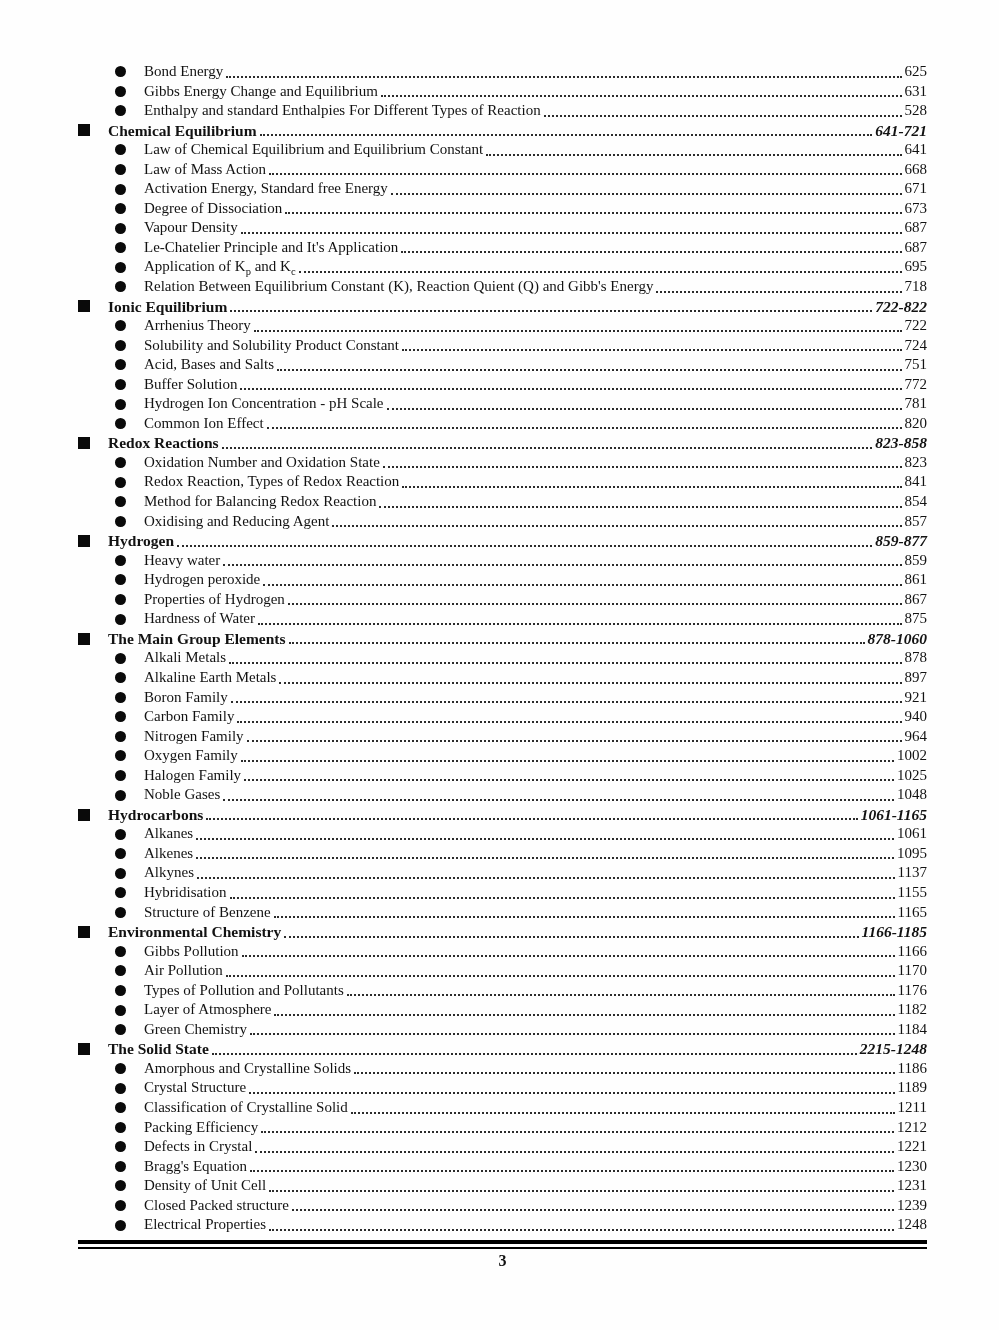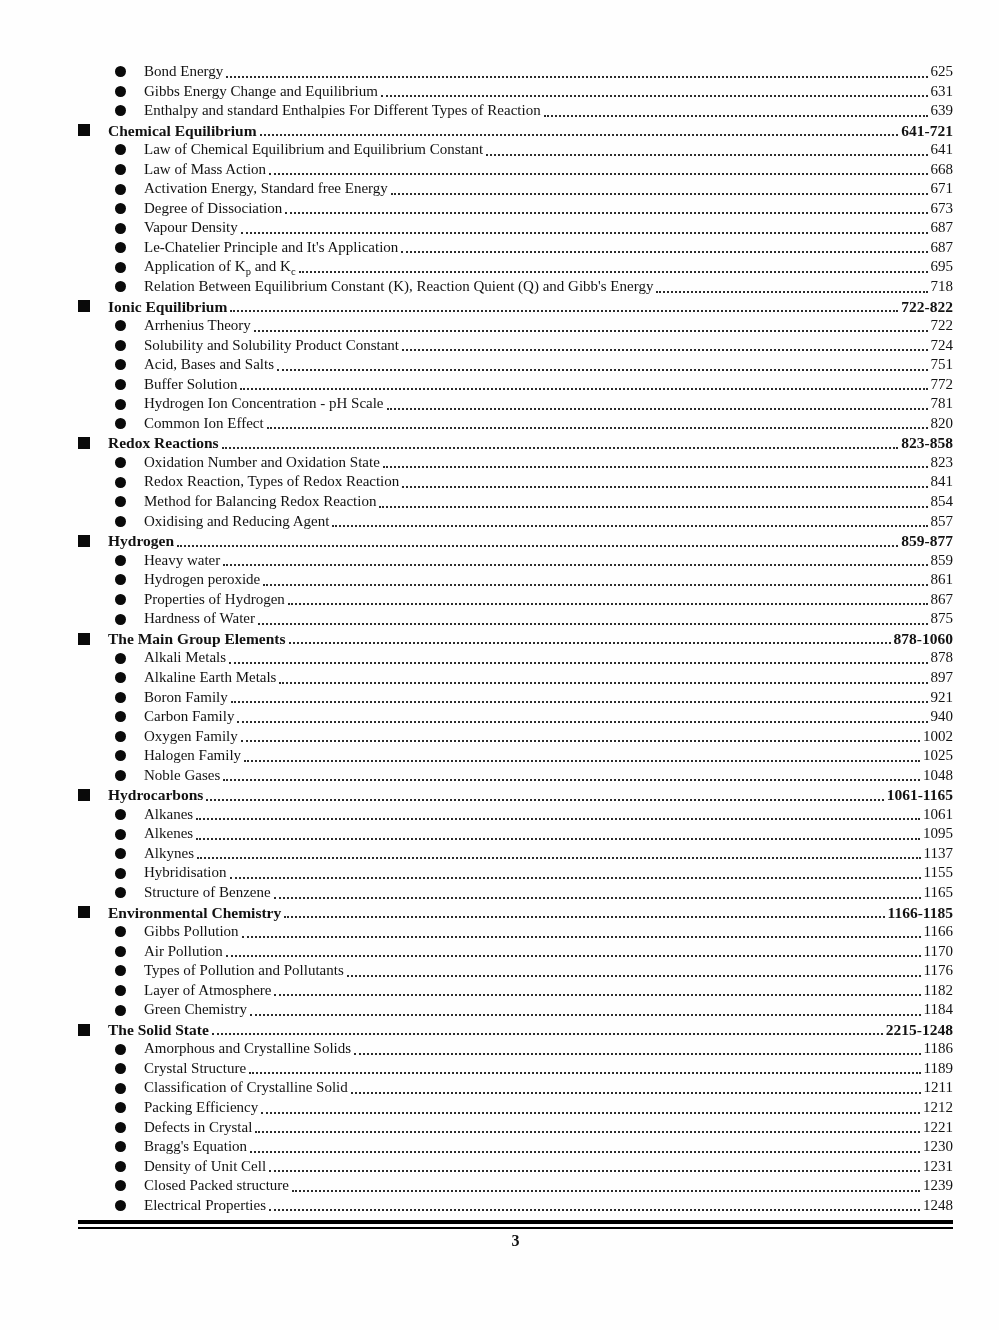--- a/index.html
+++ b/index.html
@@ -11,21 +11,21 @@
     width: 999px;
     height: 1330px;
     overflow: hidden;
     font-family: "Liberation Serif", serif;
     color: #121212;
   }
   .page {
     box-sizing: border-box;
     width: 999px;
     height: 1330px;
-    padding: 62px 46px 0 78px;
+    padding: 62px 72px 0 78px;
     background: #fefefe;
   }
   .toc-list { width: 100%; }
   .row {
     display: flex;
     align-items: baseline;
     height: 19.55px;
     line-height: 19.55px;
     white-space: nowrap;
   }
@@ -61,21 +61,21 @@
     line-height: 0;
   }
   .leader {
     flex: 1 1 auto;
     align-self: flex-end;
     margin: 0 3px 4px 3px;
     border-bottom: 2px dotted #2b2b2b;
     min-width: 12px;
   }
   .pagenum { flex: none; }
-  .row.chapter .pagenum { font-weight: bold; }
+  .row.chapter .pagenum { font-weight: bold; font-style: italic; }
   .footer-rule {
     margin-top: 5px;
     height: 3px;
     border-top: 4px solid #000;
     border-bottom: 2px solid #000;
   }
   .page-number {
     margin-top: 3px;
     text-align: center;
     font-size: 16px;
@@ -102,21 +102,21 @@
         <span class="label">Gibbs Energy Change and Equilibrium</span>
         <span class="leader"></span>
         <span class="pagenum">631</span>
       </div>
       <div class="row topic">
         <span class="marker-box">
           <span class="dot-marker"></span>
         </span>
         <span class="label">Enthalpy and standard Enthalpies For Different Types of Reaction</span>
         <span class="leader"></span>
-        <span class="pagenum">639</span>
+        <span class="pagenum">528</span>
       </div>
       <div class="row chapter">
         <span class="marker-box">
           <span class="square-marker"></span>
         </span>
         <span class="label">Chemical Equilibrium</span>
         <span class="leader"></span>
         <span class="pagenum">641-721</span>
       </div>
       <div class="row topic">
@@ -351,20 +351,28 @@
         <span class="leader"></span>
         <span class="pagenum">921</span>
       </div>
       <div class="row topic">
         <span class="marker-box">
           <span class="dot-marker"></span>
         </span>
         <span class="label">Carbon Family</span>
         <span class="leader"></span>
         <span class="pagenum">940</span>
+      </div>
+      <div class="row topic">
+        <span class="marker-box">
+          <span class="dot-marker"></span>
+        </span>
+        <span class="label">Nitrogen Family</span>
+        <span class="leader"></span>
+        <span class="pagenum">964</span>
       </div>
       <div class="row topic">
         <span class="marker-box">
           <span class="dot-marker"></span>
         </span>
         <span class="label">Oxygen Family</span>
         <span class="leader"></span>
         <span class="pagenum">1002</span>
       </div>
       <div class="row topic">

